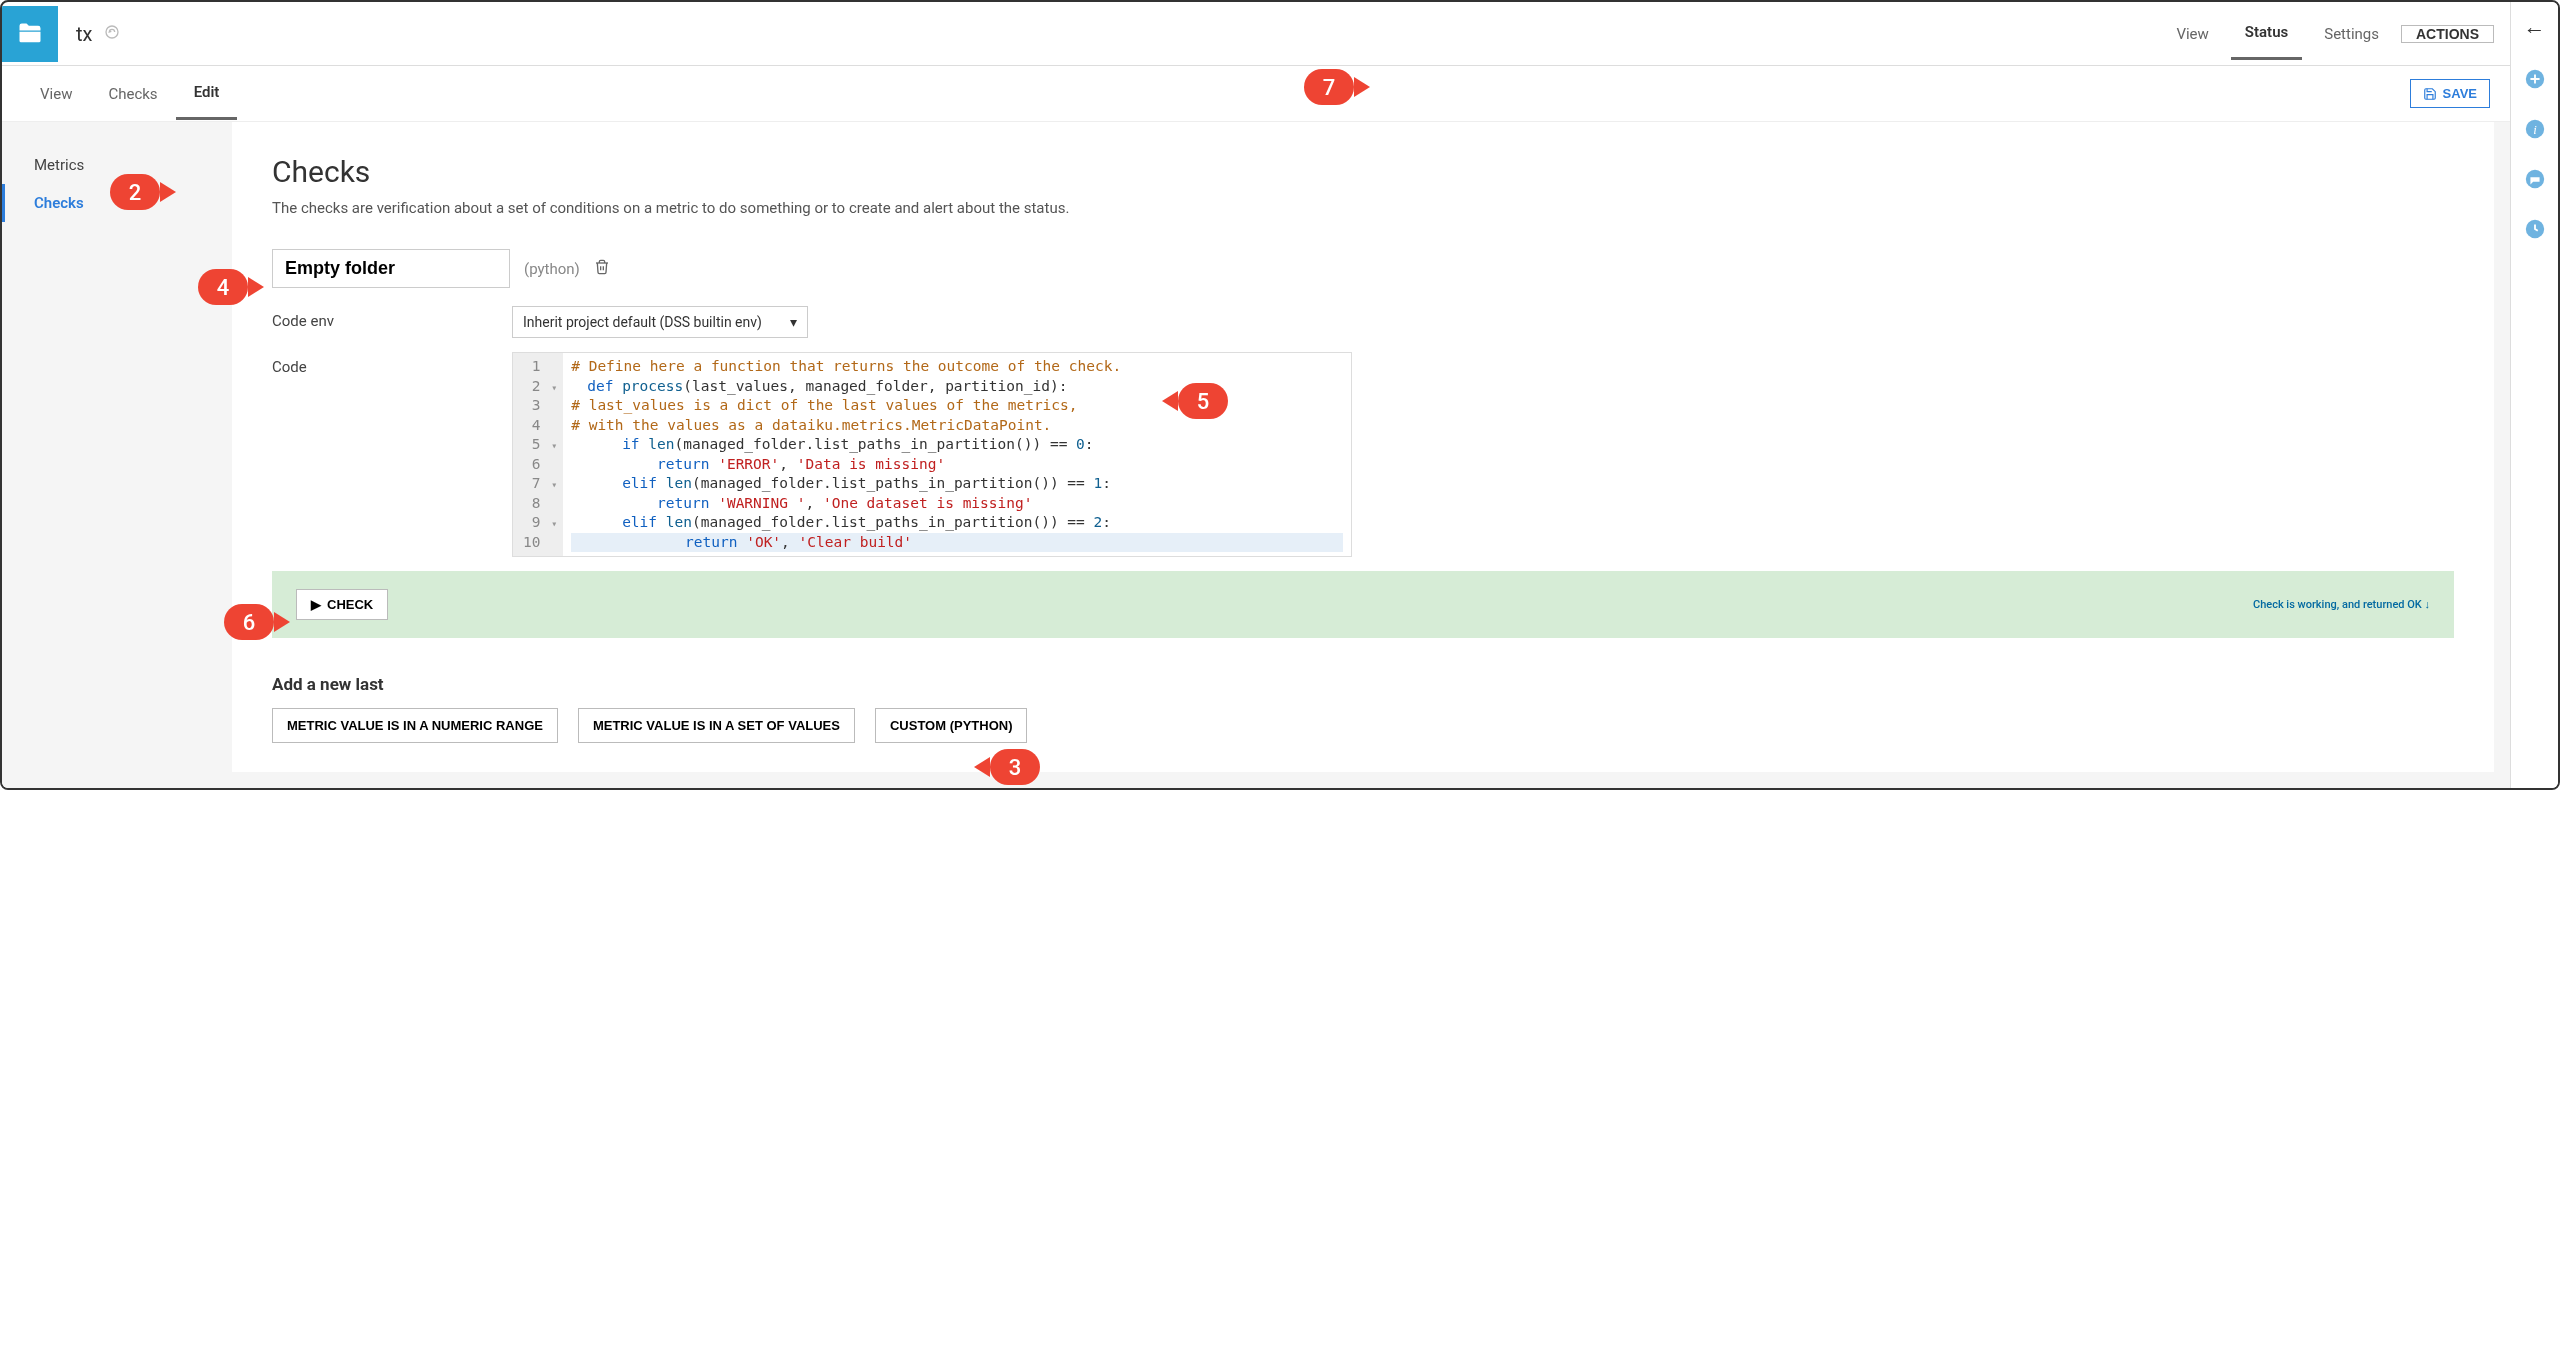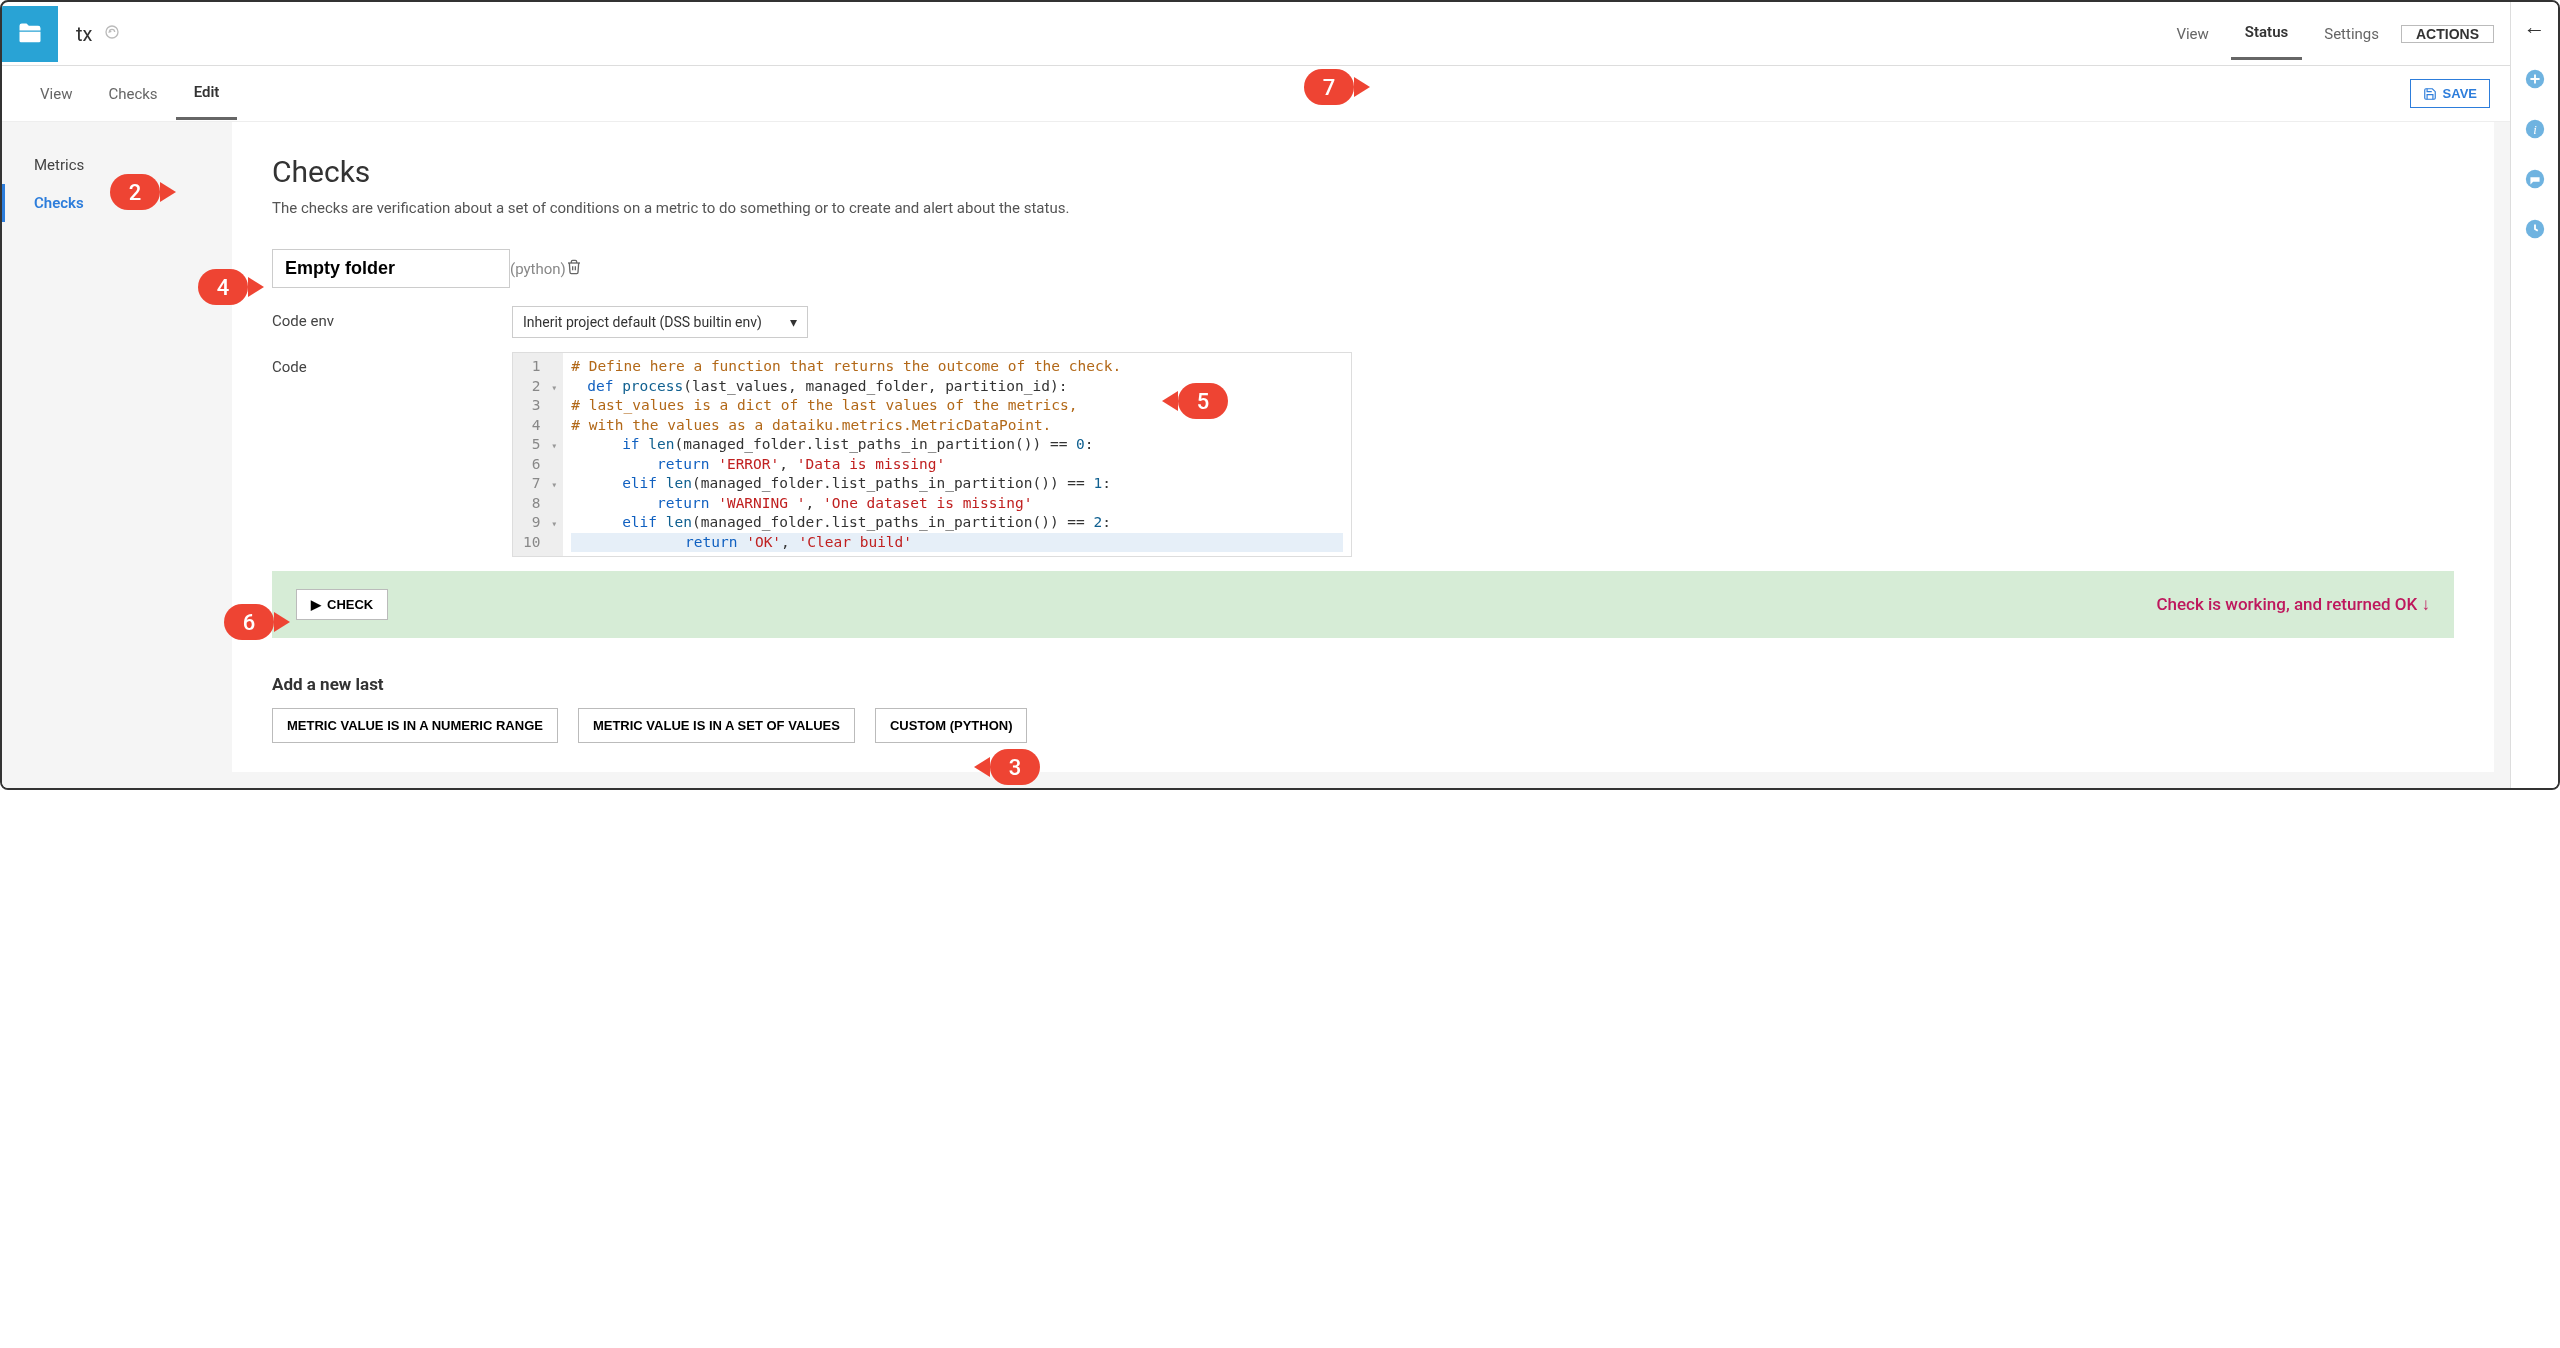--- a/index.html
+++ b/index.html
@@ -31,21 +31,21 @@
 
 .content { flex: 1; display: flex; background: #f5f5f5; overflow: auto; }
 .sidebar { width: 230px; padding: 24px 0; }
 .sidebar-item { padding: 10px 32px; color: #444; cursor: pointer; font-size: 15px; }
 .sidebar-item.active { color: #2d7ddb; font-weight: 600; border-left: 3px solid #2d7ddb; padding-left: 29px; }
 
 .panel { flex: 1; background: #fff; margin: 0 16px 16px 0; padding: 32px 40px; overflow: visible; }
 .panel h1 { font-size: 30px; font-weight: 400; color: #333; margin-bottom: 10px; }
 .panel-desc { color: #555; font-size: 15px; margin-bottom: 32px; }
 
-.check-row { display: flex; align-items: center; margin-bottom: 18px; }
+.check-row { display: flex; align-items: center; gap: 14px; margin-bottom: 18px; }
 .check-name-input { border: 1px solid #ccc; padding: 8px 12px; font-size: 18px; font-weight: 700; width: 238px; }
 .lang-label { color: #888; font-size: 15px; }
 .trash-icon { color: #666; cursor: pointer; }
 
 .form-row { display: flex; align-items: flex-start; margin-bottom: 14px; }
 .form-label { width: 240px; color: #444; font-size: 15px; padding-top: 6px; }
 .select-box { border: 1px solid #ccc; background: #fff; padding: 7px 10px; width: 296px; font-size: 14px; display: flex; align-items: center; justify-content: space-between; cursor: pointer; }
 
 .code-editor { display: flex; border: 1px solid #ddd; font-family: "Menlo", "Consolas", monospace; font-size: 14.5px; line-height: 1.35; width: 840px; }
 .gutter { background: #eee; color: #888; text-align: right; padding: 4px 6px 4px 10px; user-select: none; }
@@ -56,21 +56,21 @@
 .line.hl { background: #e6eff8; padding-left: 28px; }
 .c-comment { color: #b26818; }
 .c-kw { color: #1060c0; margin-left: 16px; }
 .c-fn { color: #106090; }
 .c-str { color: #c02020; }
 .c-num { color: #106090; }
 
 .result-bar { background: #d6ecd6; padding: 18px 24px; margin-top: 0; display: flex; align-items: center; }
 .check-btn { background: #fff; border: 1px solid #bbb; padding: 7px 14px; font-weight: 700; font-size: 13px; display: flex; align-items: center; gap: 6px; cursor: pointer; }
 .result-spacer { flex: 1; }
-.result-text { color: #be185d; font-size: 17px; font-weight: 500; }
+.result-text { color: #0369a1; font-size: 11px; font-weight: 500; }
 
 .add-section { margin-top: 36px; }
 .add-section h3 { font-size: 17px; font-weight: 700; margin-bottom: 14px; }
 .add-buttons { display: flex; gap: 20px; }
 .add-btn { border: 1px solid #bbb; background: #fff; padding: 9px 14px; font-weight: 700; font-size: 13px; cursor: pointer; }
 
 
 .right-rail { width: 48px; border-left: 1px solid #ddd; display: flex; flex-direction: column; align-items: center; padding-top: 12px; gap: 28px; background: #fff; }
 .rail-icon { width: 22px; height: 22px; color: #6fb3e0; cursor: pointer; }
 .back-arrow { color: #333; font-size: 22px; }

